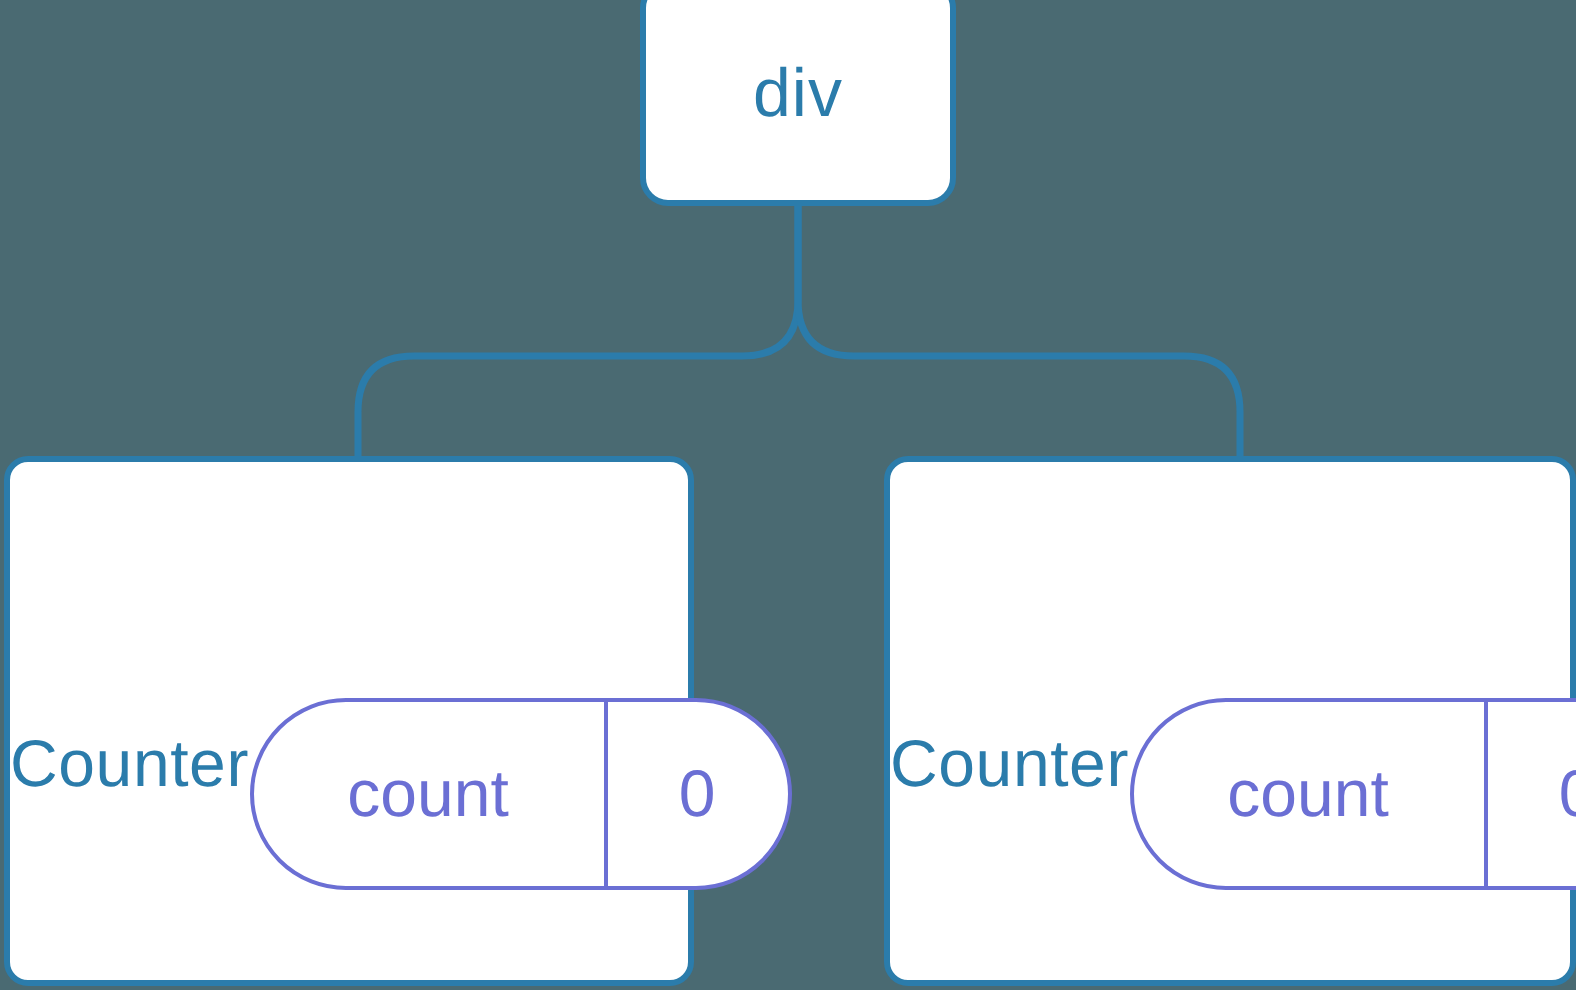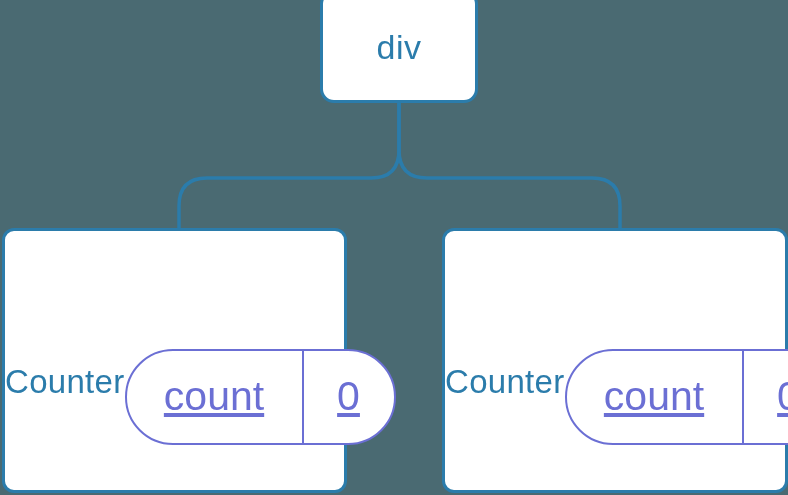--- a/index.html
+++ b/index.html
@@ -88,24 +88,23 @@
     border-radius: 48px;
     display: flex;
     align-items: stretch;
     box-sizing: border-box;
     background: #ffffff;
   }
   .pill-key, .pill-value {
     display: flex;
     align-items: center;
     justify-content: center;
-    font-size: 41px;
+    font-size: 33px;
     color: #6b6fd4;
     line-height: 1;
-    text-decoration: underline;
   }
   .pill-key {
     width: 175px;
   }
   .pill-value {
     width: 90px;
     border-left: 2px solid #6b6fd4;
   }
 </style>
 </head>

